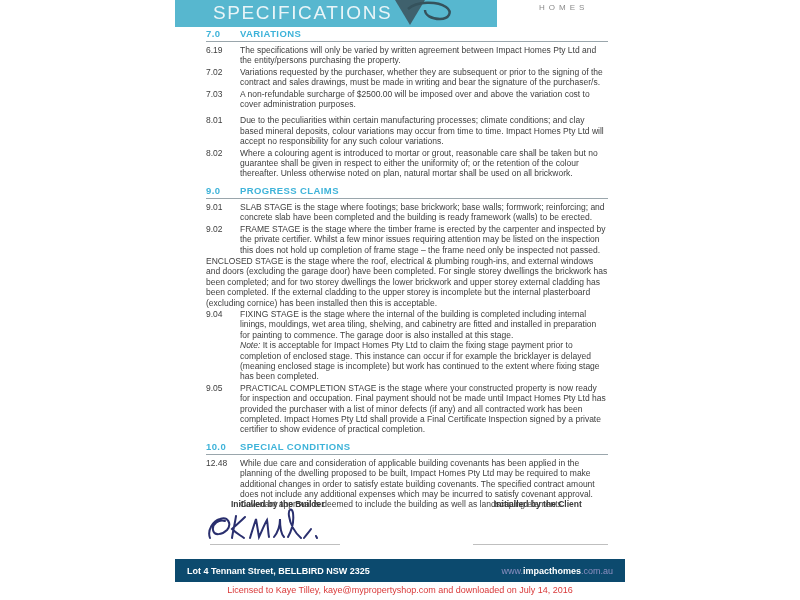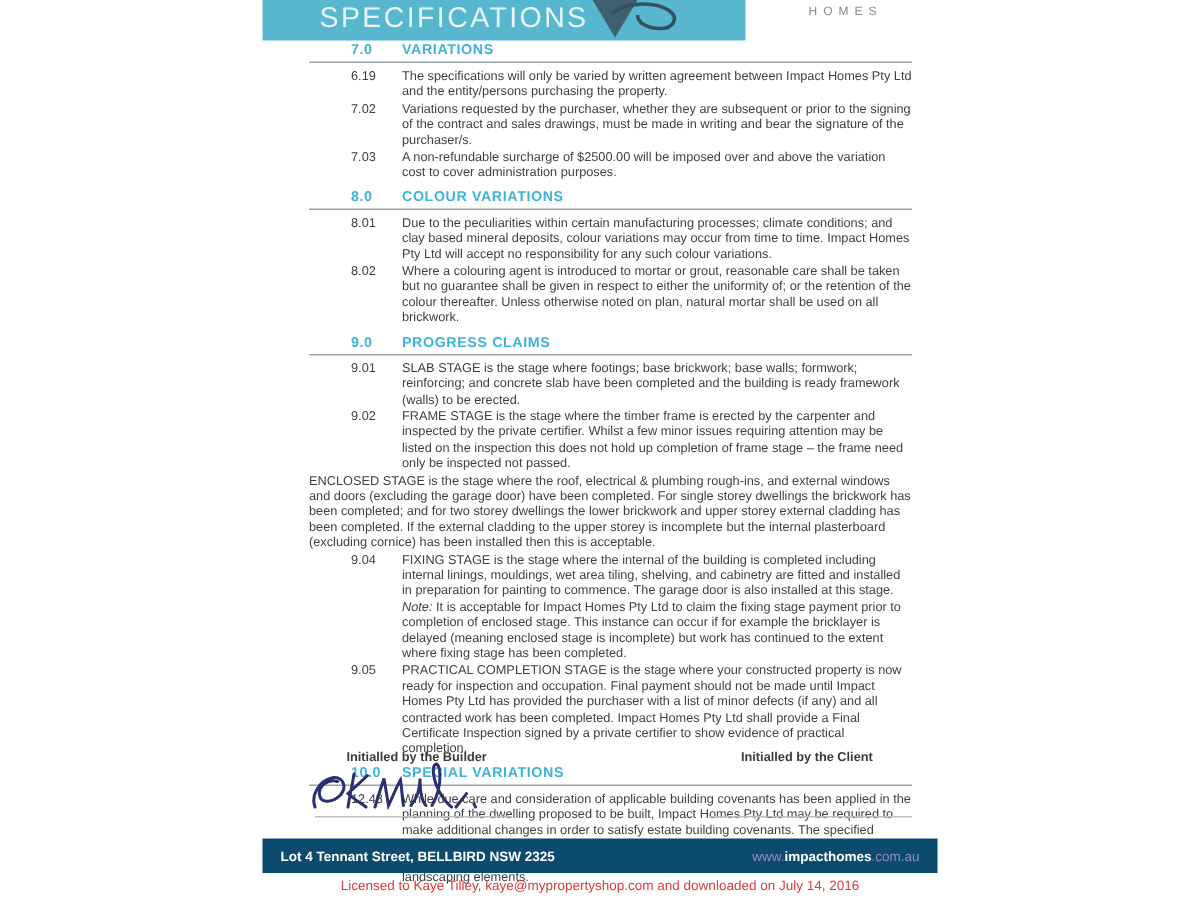--- a/index.html
+++ b/index.html
@@ -26,21 +26,21 @@
   #content {
     position:absolute; left:206px; top:28px; width:402px;
     font-size:8.5px; line-height:10.4px; color:#404040;
   }
   .section + .section { margin-top:6px; }
   .section-heading {
     display:flex; color:#3eb3d9; font-weight:bold; font-size:9.5px;
     letter-spacing:0.4px; padding-bottom:2px; border-bottom:1px solid #9aa6ac;
     margin-bottom:3px; line-height:11px;
   }
-  .num-col { width:34px; flex-shrink:0;margin-left:28px; }
+  .num-col { width:34px; flex-shrink:0; }
   .clause { display:flex; margin-bottom:1px; }
   .clause-text { flex:1; }
   .note-label { font-style:italic; }
   
   .sig-label {
     position:absolute; font-size:8.5px; font-weight:600; color:#3a3a3a;padding-left:16px;
   }
   #builder-label { left:215px; top:499px; }
   #client-label  { left:478px; top:499px; }
   .sig-line { position:absolute; height:1px; background:#bfbfbf; top:544px; }
@@ -92,24 +92,20 @@
         <span class="num-col">7.02</span>
         <span class="clause-text">Variations requested by the purchaser, whether they are subsequent or prior to the signing of the contract and sales drawings, must be made in writing and bear the signature of the purchaser/s.</span>
       </div>
       <div class="clause">
         <span class="num-col">7.03</span>
         <span class="clause-text">A non-refundable surcharge of $2500.00 will be imposed over and above the variation cost to cover administration purposes.</span>
       </div>
     </div>
 
     <div class="section">
-      <div class="section-heading">
-        <span class="num-col">8.0</span>
-        <span>COLOUR VARIATIONS</span>
-      </div>
       <div class="clause">
         <span class="num-col">8.01</span>
         <span class="clause-text">Due to the peculiarities within certain manufacturing processes; climate conditions; and clay based mineral deposits, colour variations may occur from time to time. Impact Homes Pty Ltd will accept no responsibility for any such colour variations.</span>
       </div>
       <div class="clause">
         <span class="num-col">8.02</span>
         <span class="clause-text">Where a colouring agent is introduced to mortar or grout, reasonable care shall be taken but no guarantee shall be given in respect to either the uniformity of; or the retention of the colour thereafter. Unless otherwise noted on plan, natural mortar shall be used on all brickwork.</span>
       </div>
     </div>
 
@@ -139,21 +135,21 @@
       </div>
       <div class="clause">
         <span class="num-col">9.05</span>
         <span class="clause-text">PRACTICAL COMPLETION STAGE is the stage where your constructed property is now ready for inspection and occupation. Final payment should not be made until Impact Homes Pty Ltd has provided the purchaser with a list of minor defects (if any) and all contracted work has been completed. Impact Homes Pty Ltd shall provide a Final Certificate Inspection signed by a private certifier to show evidence of practical completion.</span>
       </div>
     </div>
 
     <div class="section">
       <div class="section-heading">
         <span class="num-col">10.0</span>
-        <span>SPECIAL VARIATIONS</span>
+        <span>SPECIAL CONDITIONS</span>
       </div>
       <div class="clause">
         <span class="num-col">12.48</span>
         <span class="clause-text">While due care and consideration of applicable building covenants has been applied in the planning of the dwelling proposed to be built, Impact Homes Pty Ltd may be required to make additional changes in order to satisfy estate building covenants. The specified contract amount does not include any additional expenses which may be incurred to satisfy covenant approval. Covenant approval is deemed to include the building as well as landscaping elements.</span>
       </div>
     </div>
 
   </div>
 
   <span class="sig-label" id="builder-label">Initialled by the Builder</span>

